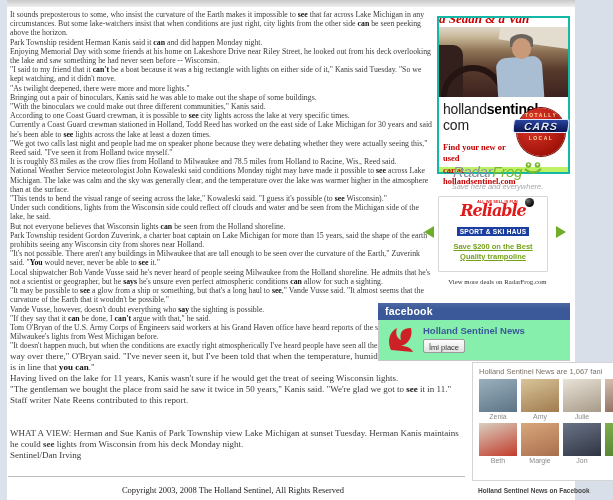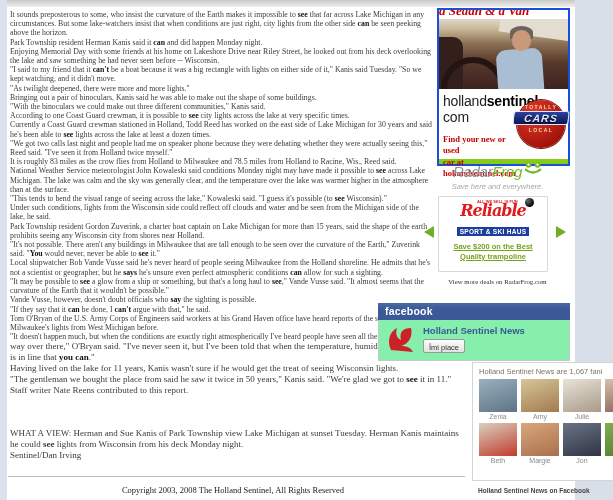--- a/index.html
+++ b/index.html
@@ -19,22 +19,22 @@
   .article b{color:#111;}
   .caption{position:absolute;left:10px;top:428px;width:455px;z-index:1;
            font-family:"Liberation Serif",serif;color:#3b3b3b;}
   .caption p{margin:0;font-size:9px;line-height:11px;}
   .footer-rule{position:absolute;left:8px;top:476px;width:457px;border:none;
                border-top:1px solid #bcbcbc;margin:0;z-index:1;}
   .copyright{position:absolute;left:8px;top:485px;width:450px;text-align:center;z-index:1;
              font-family:"Liberation Serif",serif;font-size:8.5px;color:#222;}
 
   
-  .car-ad{position:absolute;left:437px;top:8px;width:129px;height:154px;z-index:2;
-          background:#84cc16;border:2px solid #1d4ed8;cursor:pointer;}
+  .car-ad{position:absolute;left:437px;top:16px;width:129px;height:154px;z-index:2;
+          background:#bef264;border:2px solid #14b8a6;cursor:pointer;}
   .car-crop{height:9px;overflow:hidden;background:#fff;}
   .car-crop span{display:block;margin-top:-7px;white-space:nowrap;
                  font:bold italic 13px "Liberation Serif",serif;color:#cc0000;}
   .car-photo{position:relative;height:70px;overflow:hidden;
     background:linear-gradient(180deg,#ded8ca 0,#c9b999 14%,#8f7356 34%,#57392b 62%,#3c2220 100%);}
   .cp-pillar{position:absolute;right:-12px;top:-8px;width:80px;height:26px;background:#e3ddcf;
              transform:rotate(8deg);}
   .cp-seat{position:absolute;left:0;top:18px;width:24px;height:58px;background:#33201c;
            border-radius:0 10px 10px 0;}
   .cp-wheel{position:absolute;left:2px;top:38px;width:52px;height:52px;border:6px solid #241512;
@@ -130,25 +130,26 @@
       <p><span>"As twilight deepened, there were more and more lights."</span></p>
       <p><span>Bringing out a pair of binoculars, Kanis said he was able to make out the shape of some buildings.</span></p>
       <p><span>"With the binoculars we could make out three different communities," Kanis said.</span></p>
       <p><span>According to one Coast Guard crewman, it is possible to </span><b>see</b><span> city lights across the lake at very specific times.</span></p>
       <p><span>Currently a Coast Guard crewman stationed in Holland, Todd Reed has worked on the east side of Lake Michigan for 30 years and said he's been able to </span><b>see</b><span> lights across the lake at least a dozen times.</span></p>
       <p><span>"We got two calls last night and people had me on speaker phone because they were debating whether they were actually seeing this," Reed said. "I've seen it from Holland twice myself."</span></p>
       <p><span>It is roughly 83 miles as the crow flies from Holland to Milwaukee and 78.5 miles from Holland to Racine, Wis., Reed said.</span></p>
       <p><span>National Weather Service meteorologist John Kowaleski said conditions Monday night may have made it possible to </span><b>see</b><span> across Lake Michigan. The lake was calm and the sky was generally clear, and the temperature over the lake was warmer higher in the atmosphere than at the surface.</span></p>
       <p><span>"This tends to bend the visual range of seeing across the lake," Kowaleski said. "I guess it's possible (to </span><b>see</b><span> Wisconsin)."</span></p>
       <p><span>Under such conditions, lights from the Wisconsin side could reflect off clouds and water and be seen from the Michigan side of the lake, he said.</span></p>
+      <p><span>But not everyone believes that Wisconsin lights </span><b>can</b><span> be seen from the Holland shoreline.</span></p>
       <p><span>Park Township resident Gordon Zuverink, a charter boat captain on Lake Michigan for more than 15 years, said the shape of the earth prohibits seeing any Wisconsin city from shores near Holland.</span></p>
       <p><span>"It's not possible. There aren't any buildings in Milwaukee that are tall enough to be seen over the curvature of the Earth," Zuverink said. "</span><b>You</b><span> would never, never be able to </span><b>see</b><span> it."</span></p>
       <p><span>Local shipwatcher Bob Vande Vusse said he's never heard of people seeing Milwaukee from the Holland shoreline. He admits that he's not a scientist or geographer, but he </span><b>says</b><span> he's unsure even perfect atmospheric conditions </span><b>can</b><span> allow for such a sighting.</span></p>
       <p><span>"It may be possible to </span><b>see</b><span> a glow from a ship or something, but that's a long haul to </span><b>see</b><span>," Vande Vusse said. "It almost seems that the curvature of the Earth that it wouldn't be possible."</span></p>
-      <p><span>Vande Vusse, however, doesn't doubt officials who </span><b>say</b><span> the sighting is possible.</span></p>
+      <p><span>Vande Vusse, however, doesn't doubt everything who </span><b>say</b><span> the sighting is possible.</span></p>
       <p><span>"If they say that it </span><b>can</b><span> be done, I </span><b>can't</b><span> argue with that," he said.</span></p>
       <p><span>Tom O'Bryan of the U.S. Army Corps of Engineers said workers at his Grand Haven office have heard reports of the sightings of Milwaukee's lights from West Michigan before.</span></p>
       <p><span>"It doesn't happen much, but when the conditions are exactly right atmospherically I've heard people have seen all the</span></p>
       <p class="lg"><span>way over there," O'Bryan said. "I've never seen it, but I've been told that when the temperature, humidity and everything else is in line that </span><b>you can</b><span>."</span></p>
       <p class="lg"><span>Having lived on the lake for 11 years, Kanis wasn't sure if he would get the treat of seeing Wisconsin lights.</span></p>
       <p class="lg"><span>"The gentleman we bought the place from said he saw it twice in 50 years," Kanis said. "We're glad we got to </span><b>see</b><span> it in 11."</span></p>
       <p class="lg"><span>Staff writer Nate Reens contributed to this report.</span></p>
     </div>
   <div class="caption" id="caption-body">
       <p><span>WHAT A VIEW: Herman and Sue Kanis of Park Township view Lake Michigan at sunset Tuesday. Herman Kanis maintains he could </span><b>see</b><span> lights from Wisconsin from his deck Monday night.</span></p>

